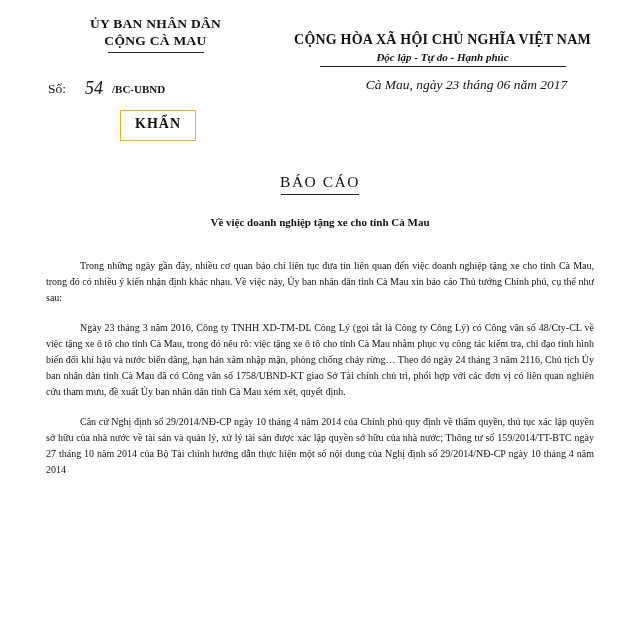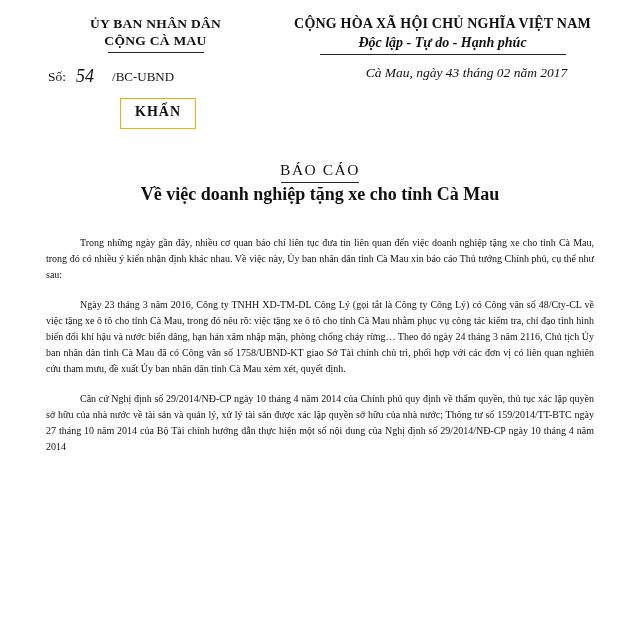--- a/index.html
+++ b/index.html
@@ -58,52 +58,55 @@
   .rule-long {
     width: 246px;
     height: 1px;
     background: #222;
     margin: 3px auto 0 auto;
   }
   .nation-line1 {
     font-size: 14px;
     font-weight: bold;
     letter-spacing: 0.2px;
+    margin-top: 16px;
   }
   .nation-line2 {
-    font-size: 14px;
+    font-size: 11px;
     font-weight: bold;
     font-style: italic;
     margin-top: 3px;
   }
 
   .second-row {
     display: flex;
     flex-direction: row;
     align-items: flex-start;
     margin-top: 10px;
   }
   .so-block {
     width: 245px;
     padding-left: 20px;
     font-size: 13.5px;
     display: flex;
     align-items: baseline;
+    gap: 9px;
   }
   .so-label { }
   .so-number {
     font-family: "Liberation Serif", serif;
     font-size: 18px;
     font-style: italic;
-    margin: 0 18px 0 10px;
+    margin: 0 0 0 10px;
     position: relative;
     top: 1px;
   }
   .so-suffix {
-    font-size: 13px;
+    font-size: 11px;
+    font-weight: bold;
   }
   .place-date {
     flex: 1;
     text-align: center;
     font-size: 13.5px;
     font-style: italic;
     padding-left: 28px;
   }
 
   .khan-wrap {
@@ -129,23 +132,23 @@
     font-weight: normal;
     letter-spacing: 1.5px;
   }
   .title-rule {
     width: 78px;
     height: 1px;
     background: #222;
     margin: 3px auto 0 auto;
   }
   .doc-subtitle {
-    font-size: 18px;
-    font-weight: bold;
-    margin-top: 1px;
+    font-size: 11px;
+    font-weight: bold;
+    margin-top: 21px;
   }
 
   
   .body-block {
     margin-top: 30px;
     padding: 0 18px 0 18px;
   }
   .para {
     font-size: 10px;
     line-height: 1.62;
@@ -174,21 +177,21 @@
       <div class="rule-long"></div>
     </div>
   </div>
 
   <div class="second-row">
     <div class="so-block">
       <span class="so-label">Số:</span>
       <span class="so-number">54</span>
       <span class="so-suffix">/BC-UBND</span>
     </div>
-    <div class="place-date">Cà Mau, ngày 43 tháng 02 năm 2017</div>
+    <div class="place-date">Cà Mau, ngày 23 tháng 06 năm 2017</div>
   </div>
 
   <div class="khan-wrap">
     <span class="khan-box">KHẨN</span>
   </div>
 
   <div class="title-block">
     <div class="doc-title">BÁO CÁO</div>
     <div class="title-rule"></div>
     <div class="doc-subtitle">Về việc doanh nghiệp tặng xe cho tỉnh Cà Mau</div>

